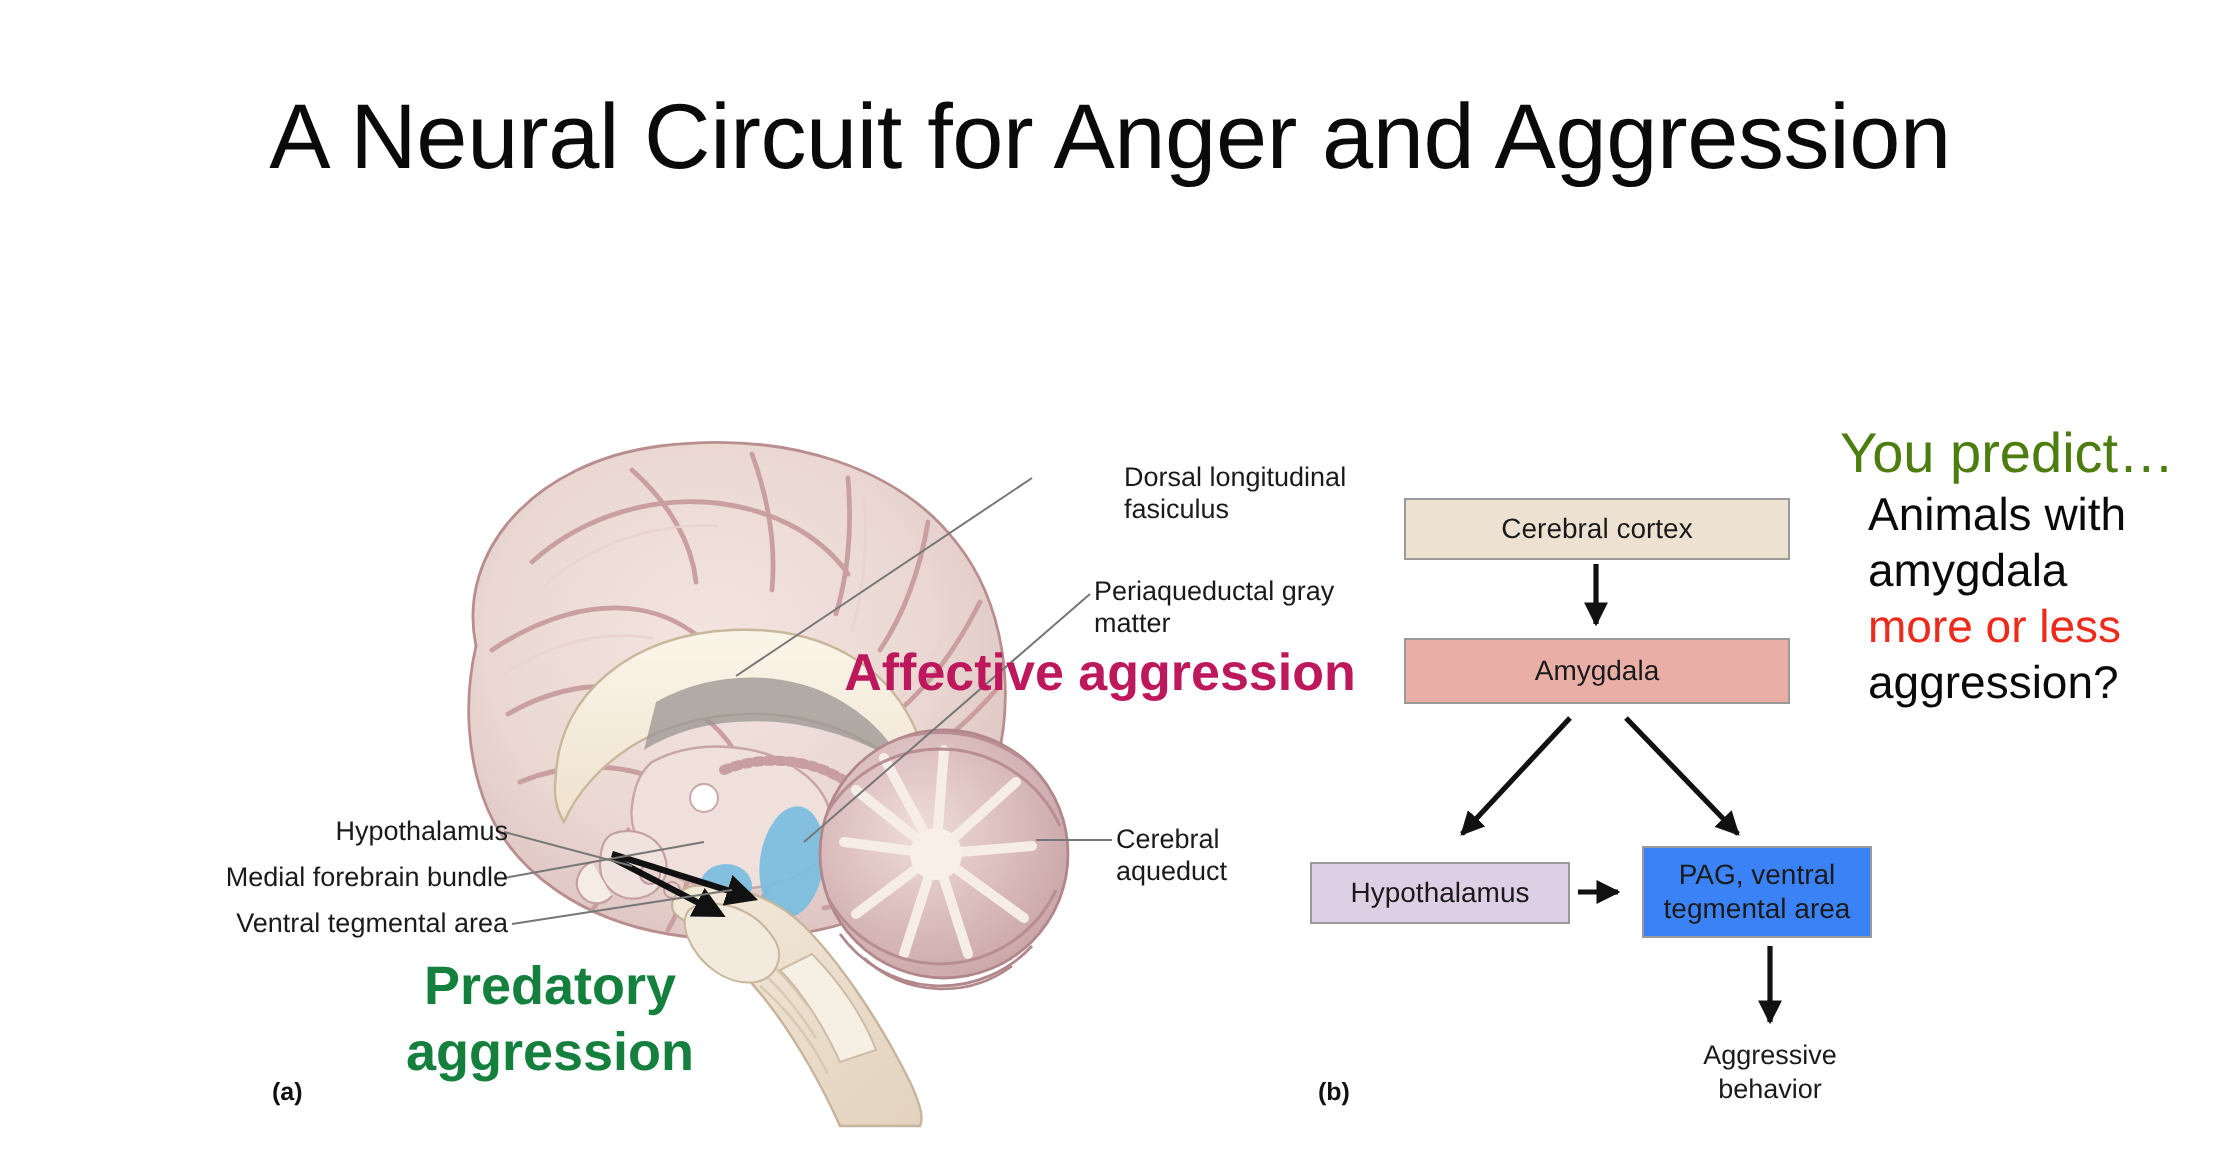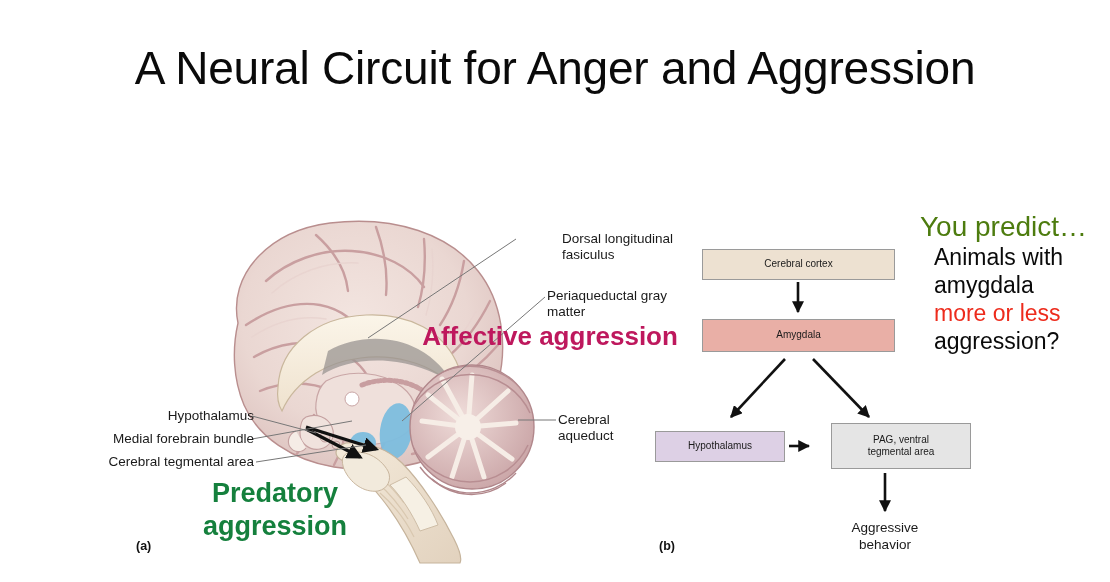--- a/index.html
+++ b/index.html
@@ -104,29 +104,29 @@
   }
   .flow-box {
     position: absolute;
     box-sizing: border-box;
     border: 1px solid #9a9a9a;
     display: flex;
     align-items: center;
     justify-content: center;
     text-align: center;
     font-family: "Liberation Sans", sans-serif;
-    font-size: 10px;
+    font-size: 14px;
     line-height: 1.22;
     color: #1a1a1a;
     white-space: pre-line;
   }
   #box-cerebral-cortex { left: 57px;  top: 14px;  width: 193px; height: 31px; background: #EDE1D1; }
   #box-amygdala        { left: 57px;  top: 84px;  width: 193px; height: 33px; background: #E9AFA6; }
   #box-hypothalamus    { left: 10px;  top: 196px; width: 130px; height: 31px; background: #DDD0E5; }
-  #box-pag-vta         { left: 186px; top: 188px; width: 140px; height: 46px; background: #e5e5e5; }
+  #box-pag-vta         { left: 176px; top: 188px; width: 115px; height: 46px; background: #3b82f6; }
 
   #label-aggressive-behavior {
     position: absolute;
     left: 170px; top: 285px;
     width: 140px;
     text-align: center;
     font-size: 13.5px;
     line-height: 1.25;
     color: #1a1a1a;
     white-space: pre-line;
@@ -335,21 +335,21 @@
   <div class="leader-label" id="label-periaqueductal-gray-matter">Periaqueductal gray
 matter</div>
 
   <div class="leader-label" id="label-cerebral-aqueduct">Cerebral
 aqueduct</div>
 
   <div class="leader-label" id="label-hypothalamus">Hypothalamus</div>
 
   <div class="leader-label" id="label-medial-forebrain-bundle">Medial forebrain bundle</div>
 
-  <div class="leader-label" id="label-ventral-tegmental-area">Cerebral tegmental area</div>
+  <div class="leader-label" id="label-ventral-tegmental-area">Ventral tegmental area</div>
 
   <div id="label-predatory-aggression">Predatory
 aggression</div>
 
   <div id="panel-a-caption">(a)</div>
 </div>
 
 <div id="label-affective-aggression">Affective
 aggression</div>
 

